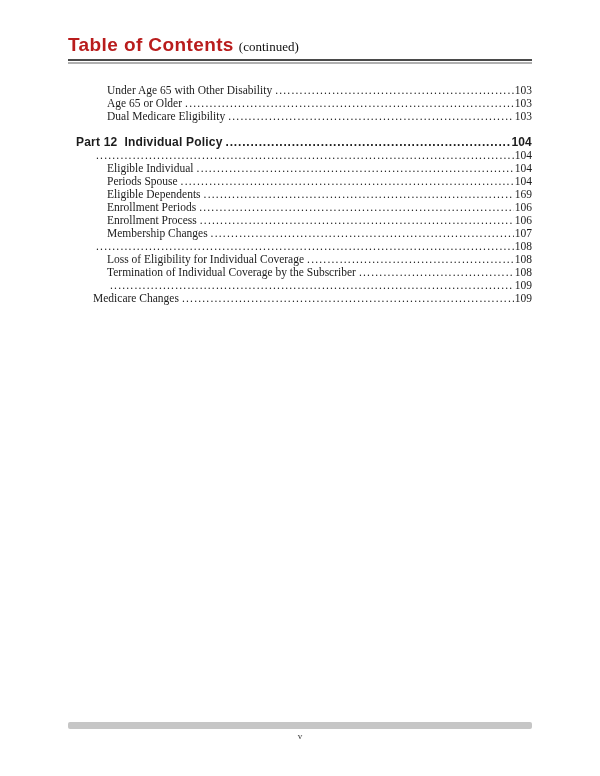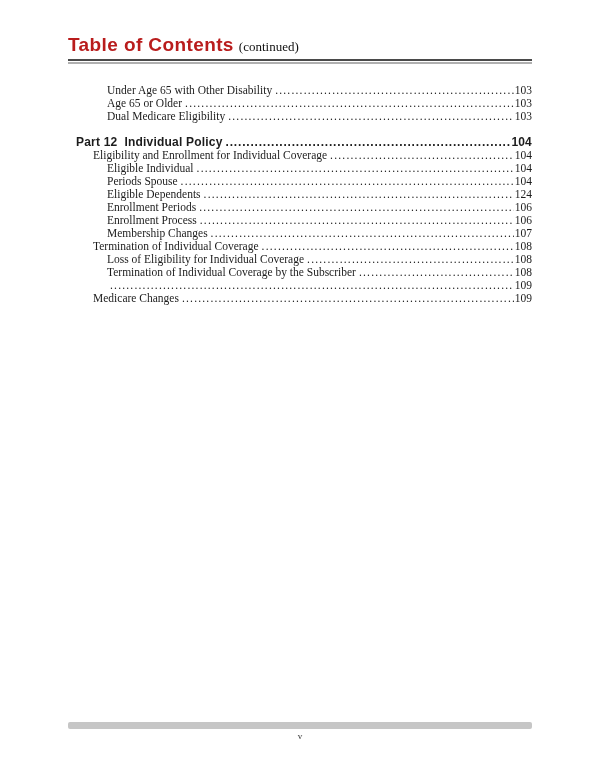--- a/index.html
+++ b/index.html
@@ -145,56 +145,54 @@
         <span class="toc-dots"></span>
         <span class="toc-page">103</span>
       </div>
       <div class="toc-spacer"></div>
       <div class="toc-row level-0 bold">
         <span class="toc-label">Part 12  Individual Policy</span>
         <span class="toc-dots"></span>
         <span class="toc-page">104</span>
       </div>
       <div class="toc-row level-1">
-        <span class="toc-label">Eligibility and Enrollment for Individual Coverage</span>
         <span class="toc-dots"></span>
         <span class="toc-page">104</span>
       </div>
       <div class="toc-row level-2">
         <span class="toc-label">Eligible Individual</span>
         <span class="toc-dots"></span>
         <span class="toc-page">104</span>
       </div>
       <div class="toc-row level-2">
         <span class="toc-label">Periods Spouse</span>
         <span class="toc-dots"></span>
         <span class="toc-page">104</span>
       </div>
       <div class="toc-row level-2">
         <span class="toc-label">Eligible Dependents</span>
         <span class="toc-dots"></span>
-        <span class="toc-page">124</span>
+        <span class="toc-page">169</span>
       </div>
       <div class="toc-row level-2">
         <span class="toc-label">Enrollment Periods</span>
         <span class="toc-dots"></span>
         <span class="toc-page">106</span>
       </div>
       <div class="toc-row level-2">
         <span class="toc-label">Enrollment Process</span>
         <span class="toc-dots"></span>
         <span class="toc-page">106</span>
       </div>
       <div class="toc-row level-2">
         <span class="toc-label">Membership Changes</span>
         <span class="toc-dots"></span>
         <span class="toc-page">107</span>
       </div>
       <div class="toc-row level-1">
-        <span class="toc-label">Termination of Individual Coverage</span>
         <span class="toc-dots"></span>
         <span class="toc-page">108</span>
       </div>
       <div class="toc-row level-2">
         <span class="toc-label">Loss of Eligibility for Individual Coverage</span>
         <span class="toc-dots"></span>
         <span class="toc-page">108</span>
       </div>
       <div class="toc-row level-2">
         <span class="toc-label">Termination of Individual Coverage by the Subscriber</span>

